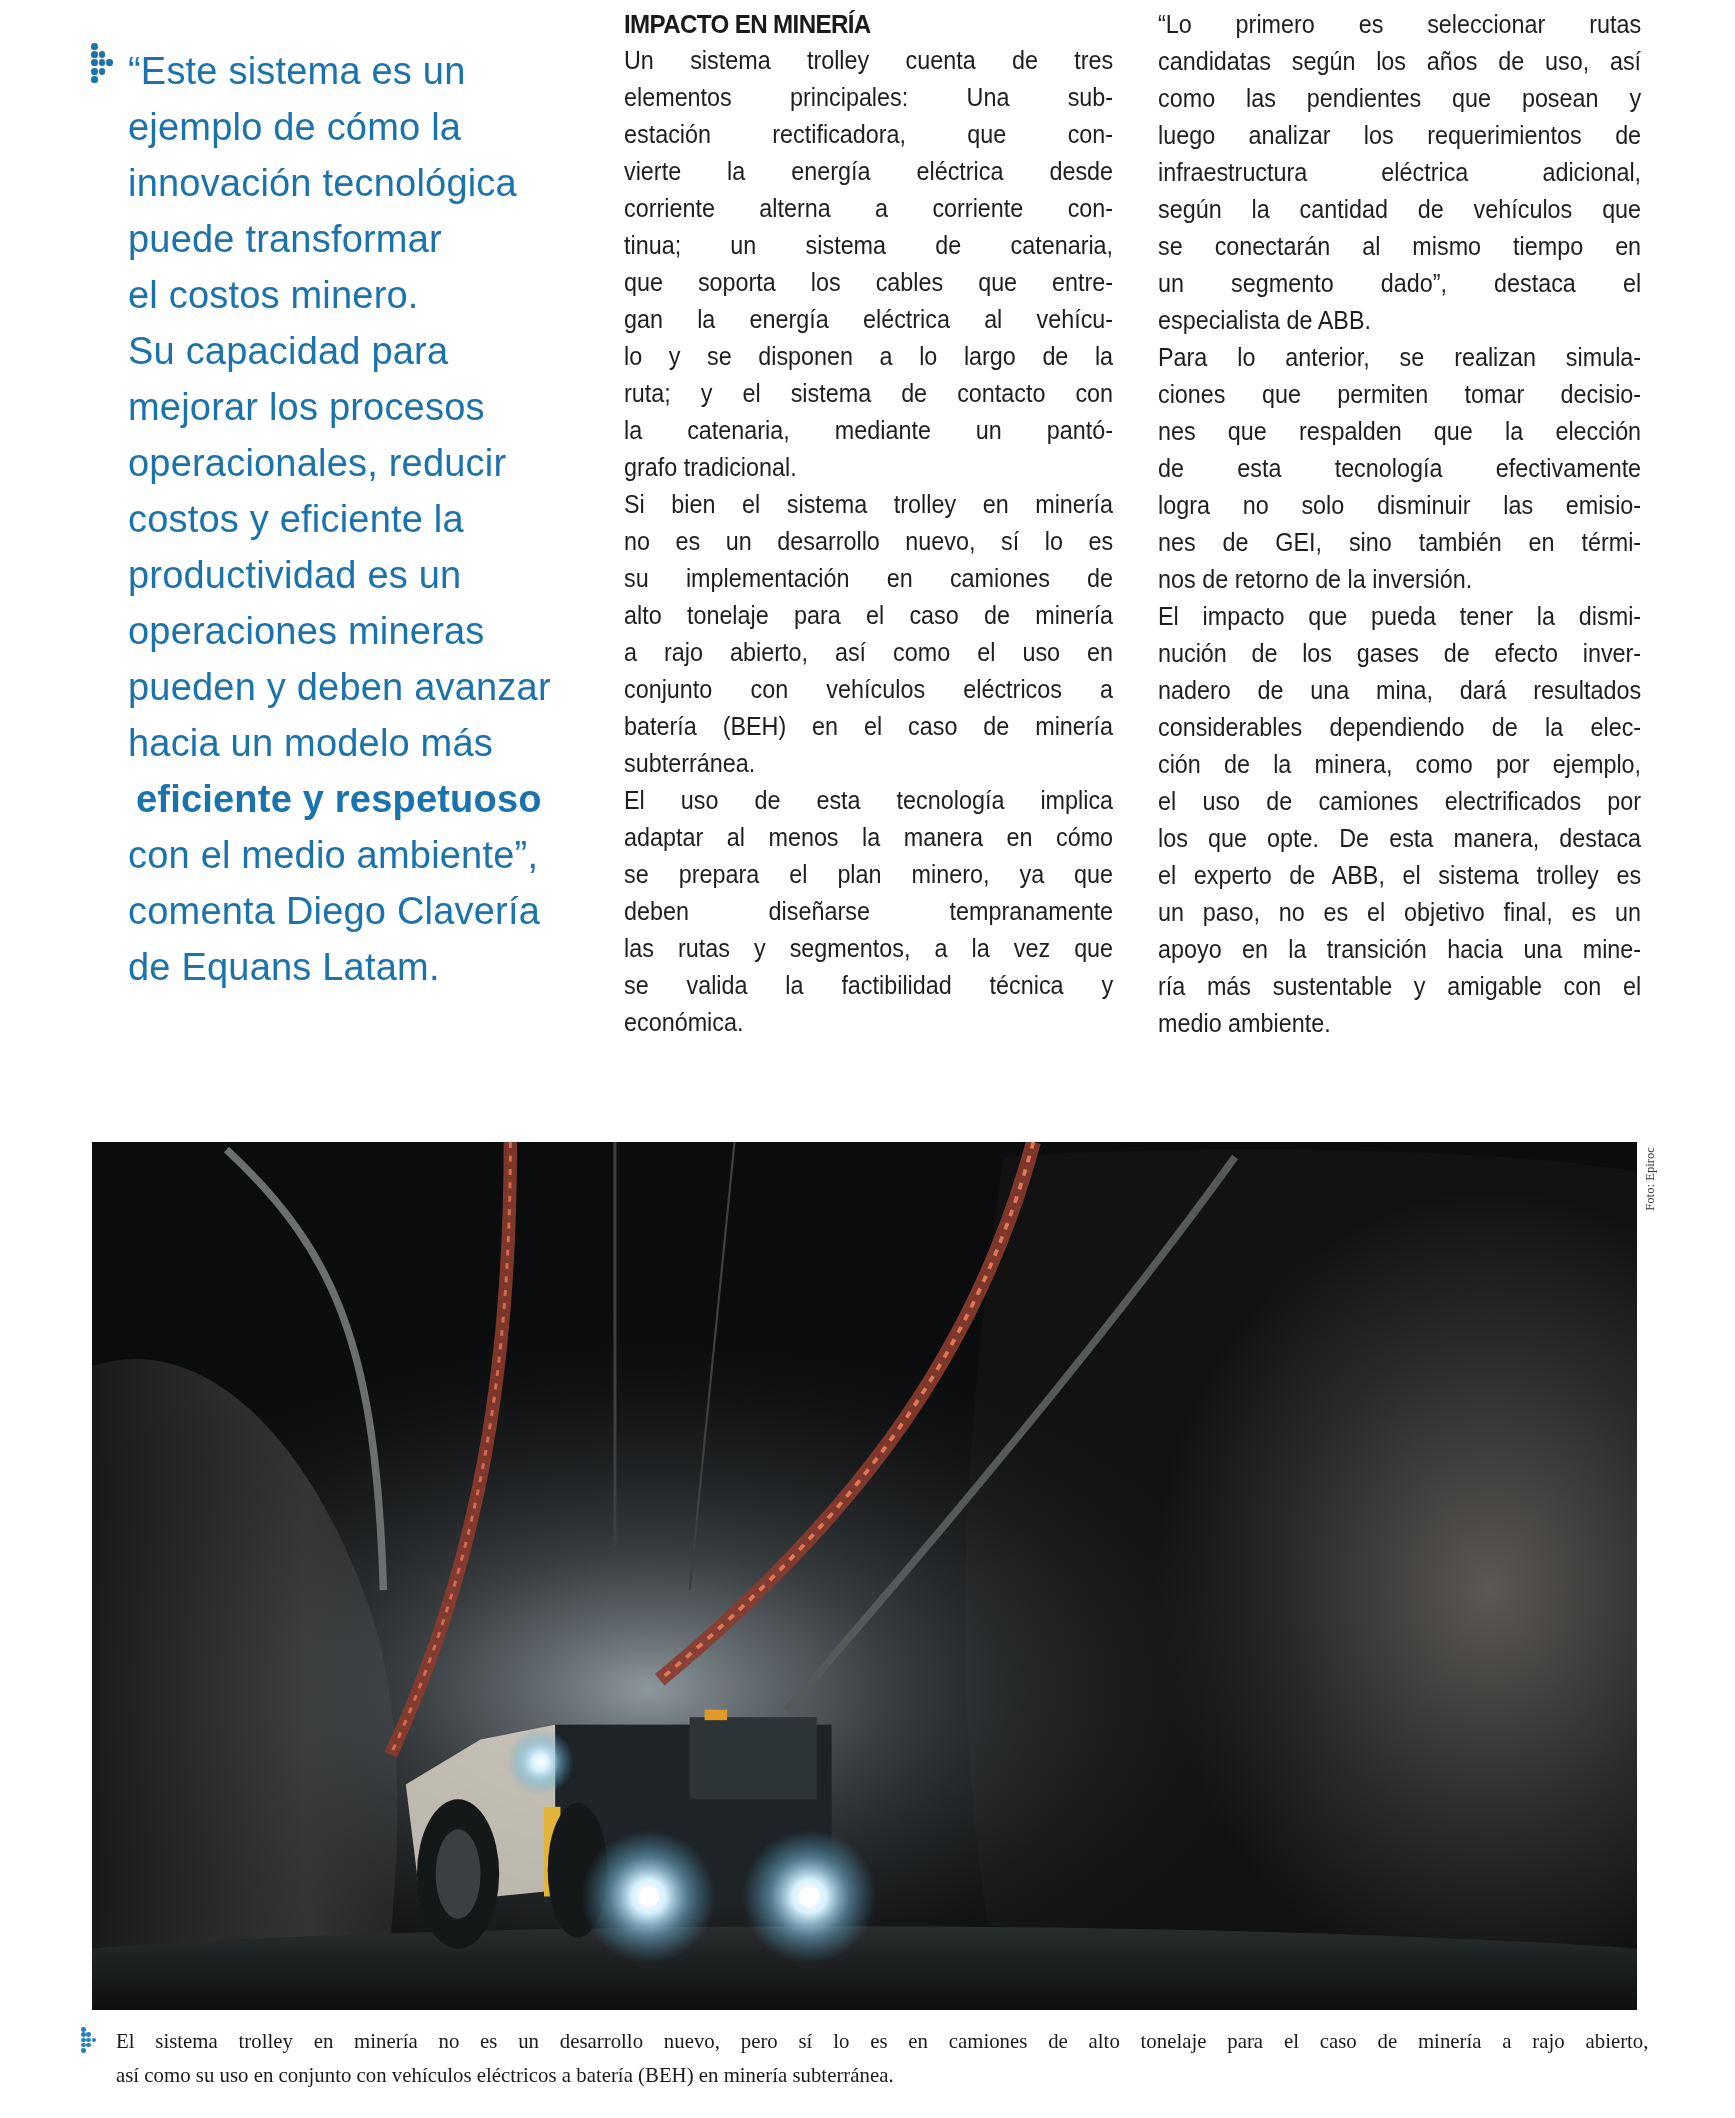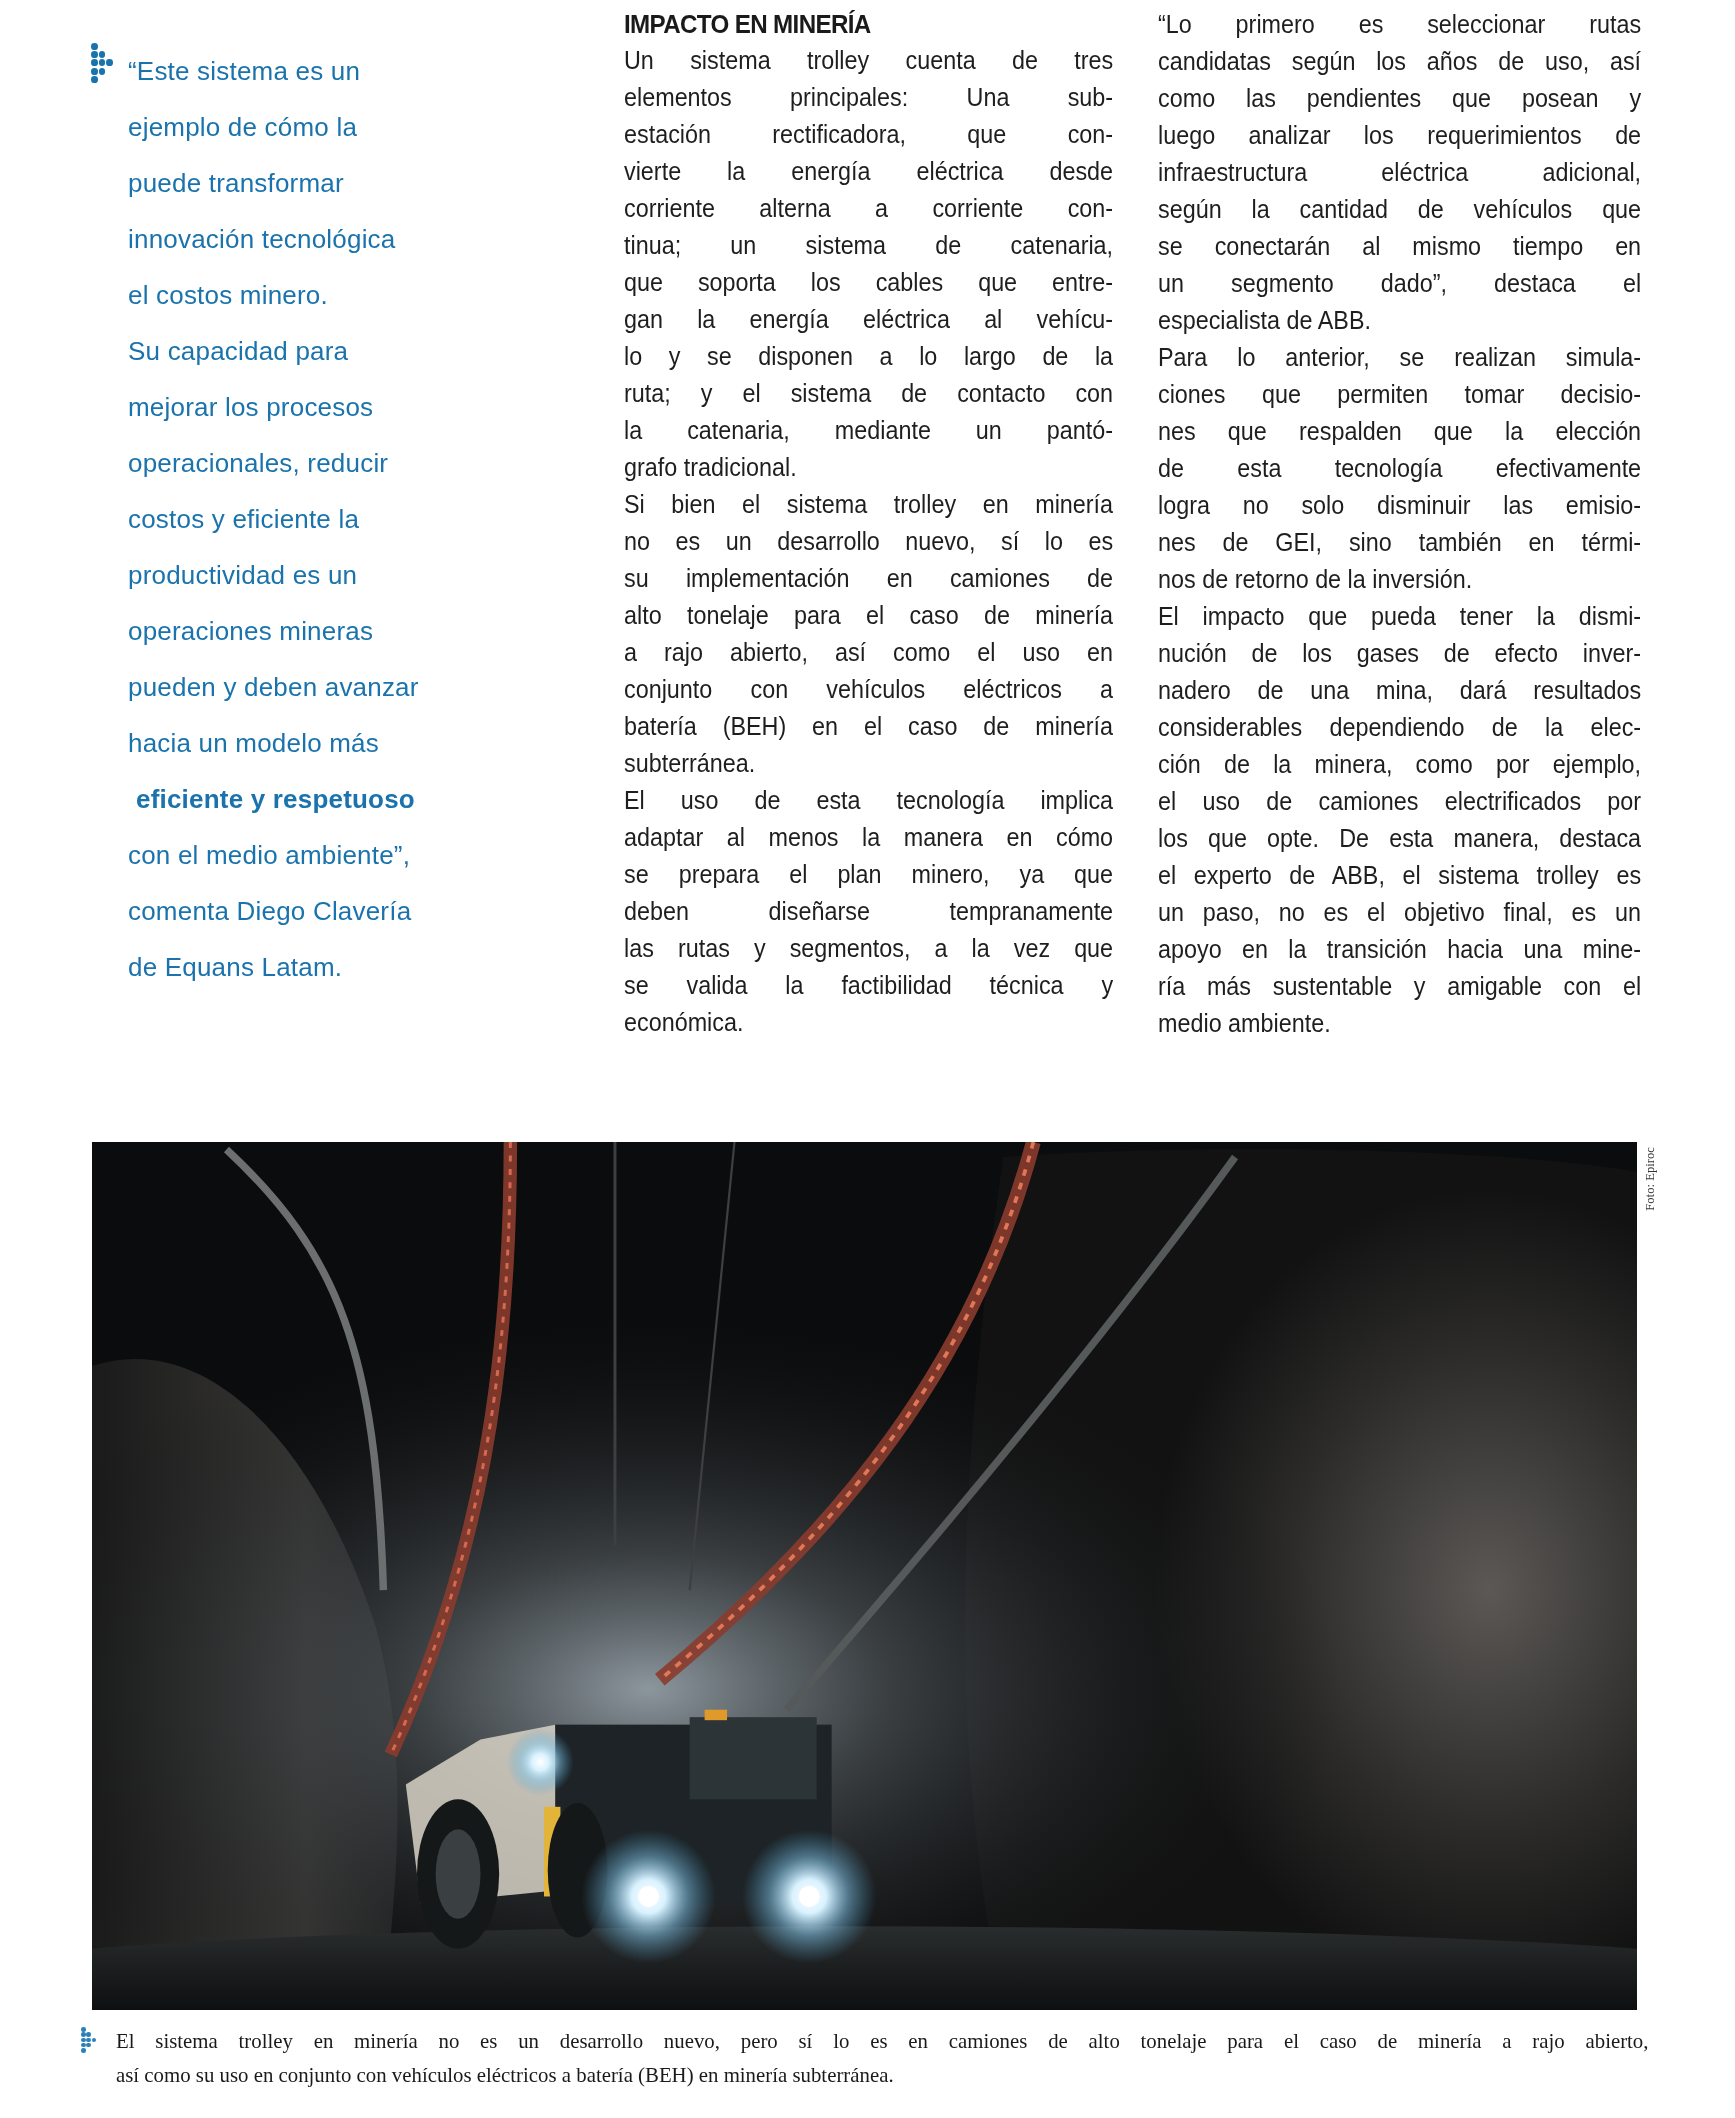--- a/index.html
+++ b/index.html
@@ -4,21 +4,21 @@
 <style>
   html, body { margin: 0; padding: 0; background: #ffffff; }
   body { width: 1735px; height: 2119px; position: relative; overflow: hidden; }
 
   .quote-block { position: absolute; left: 91px; top: 43px; width: 493px; }
   .dots-icon { position: absolute; display: block; }
   .dot { position: absolute; width: 6.7px; height: 6.7px; border-radius: 50%; background: #1a73ad; }
   .quote-lines { position: absolute; left: 37px; top: 0; width: 478px; }
   .quote-line {
     font-family: "Liberation Sans", sans-serif;
-    font-size: 26px; line-height: 56px; height: 56px;
+    font-size: 38px; line-height: 56px; height: 56px;
     color: #1a73ad; white-space: nowrap; letter-spacing: 0.2px;
   }
   .quote-line.bold { font-weight: bold; margin-left: 8px; }
 
   .column { position: absolute; }
   .col-2 { left: 624px; top: 6px; width: 490px; }
   .col-3 { left: 1158px; top: 6px; width: 484px; }
   .heading {
     font-family: "Liberation Sans", sans-serif; font-weight: bold;
     font-size: 26px; line-height: 36px; height: 36px; color: #1a1a1a;
@@ -65,22 +65,22 @@
     <span class="dot" style="left:0;top:25px"></span>
     <span class="dot" style="left:0;top:33px"></span>
     <span class="dot" style="left:7.5px;top:8.2px"></span>
     <span class="dot" style="left:7.5px;top:16.4px"></span>
     <span class="dot" style="left:7.5px;top:25px"></span>
     <span class="dot" style="left:15px;top:16.4px"></span>
   </span>
   <div class="quote-lines" id="quote-lines">
       <div class="quote-line">“Este sistema es un</div>
       <div class="quote-line">ejemplo de cómo la</div>
+      <div class="quote-line">innovación tecnológica</div>
       <div class="quote-line">puede transformar</div>
-      <div class="quote-line">innovación tecnológica</div>
       <div class="quote-line">el costos minero.</div>
       <div class="quote-line">Su capacidad para</div>
       <div class="quote-line">mejorar los procesos</div>
       <div class="quote-line">operacionales, reducir</div>
       <div class="quote-line">costos y eficiente la</div>
       <div class="quote-line">productividad es un</div>
       <div class="quote-line">operaciones mineras</div>
       <div class="quote-line">pueden y deben avanzar</div>
       <div class="quote-line">hacia un modelo más</div>
       <div class="quote-line bold">eficiente y respetuoso</div>

